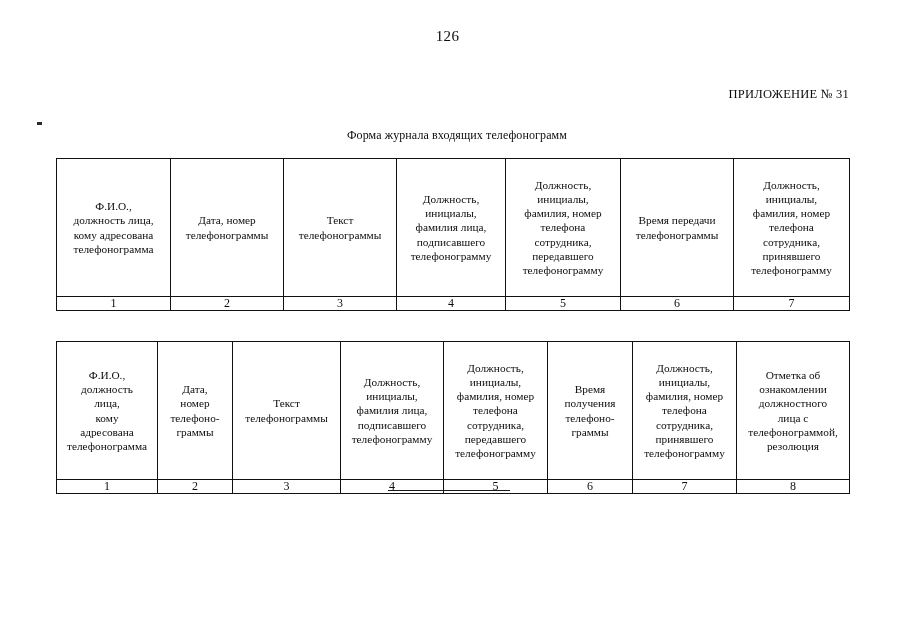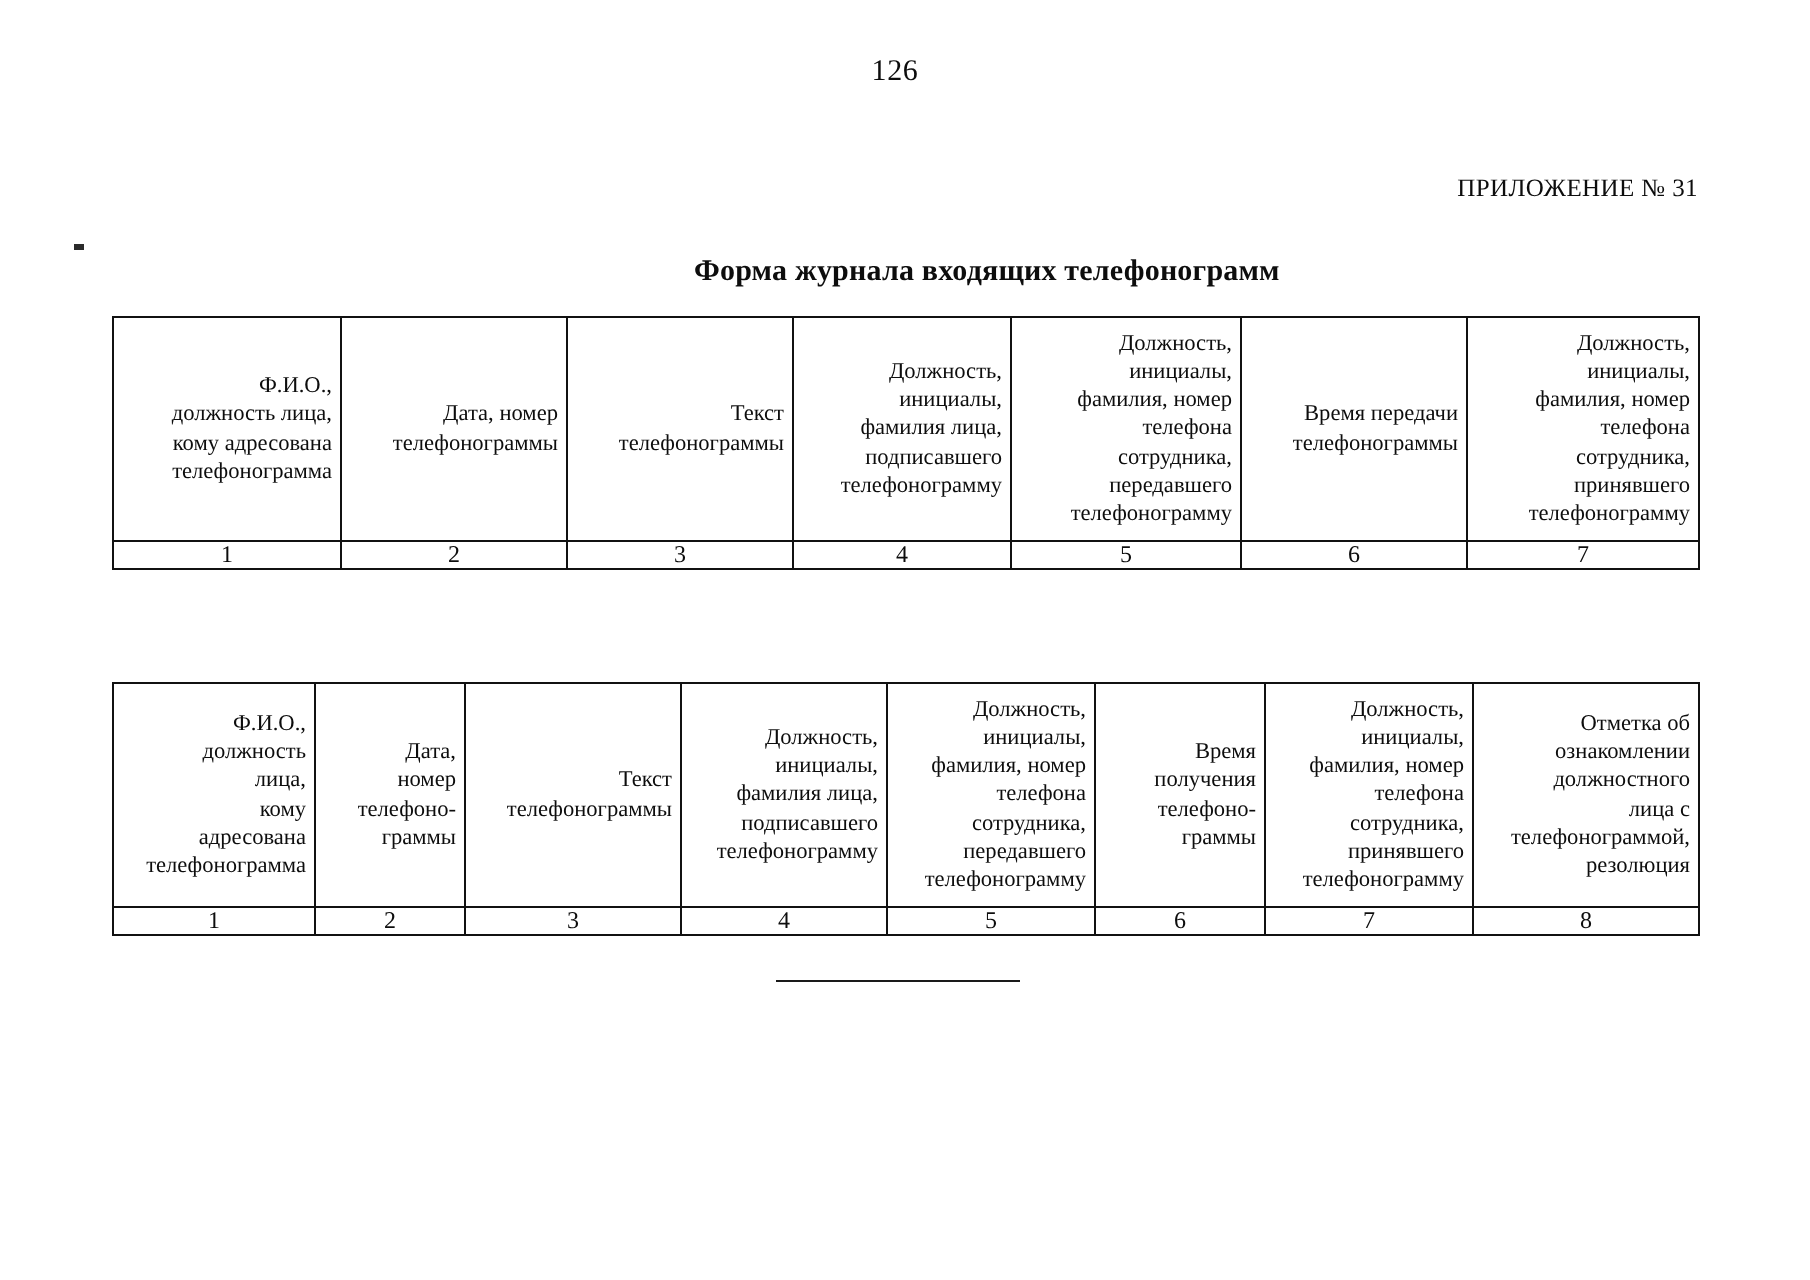--- a/index.html
+++ b/index.html
@@ -51,22 +51,22 @@
     left: 37px;
     top: 122px;
     width: 5px;
     height: 3px;
     background: #2b2b2b;
   }
 
   
   .table-title {
     position: absolute;
-    font-weight: bold;
-    font-size: 15px;
+    font-weight: normal;
+    font-size: 12px;
     letter-spacing: 0.1px;
     white-space: nowrap;
   }
   #title-incoming { left: 347px; top: 128px; }
   #title-outgoing { left: 342px; top: 313px; }
 
   
   .doc-table {
     position: absolute;
     border-collapse: collapse;
@@ -75,22 +75,21 @@
   }
   .doc-table td {
     border: 1px solid #111;
     padding: 0;
     vertical-align: middle;
     text-align: center;
   }
   .doc-table .hdr-cell {
     font-size: 11.3px;
     line-height: 14.2px;
-    padding: 3px 4px;
-    text-align: right;
+    padding: 16px 4px;
   }
   .doc-table .num-cell {
     font-size: 12px;
     line-height: 13px;
     height: 13px;
     padding: 0;
   }
 
   
   #table-incoming {

